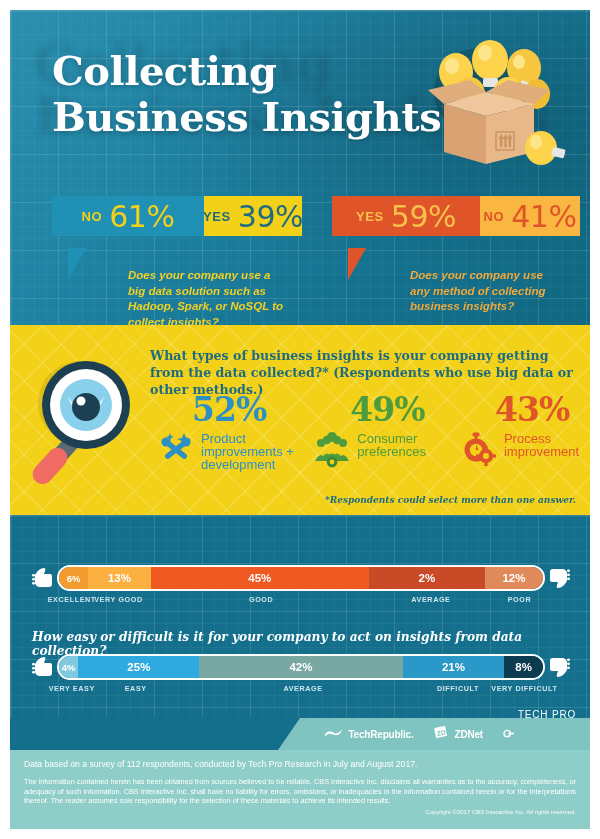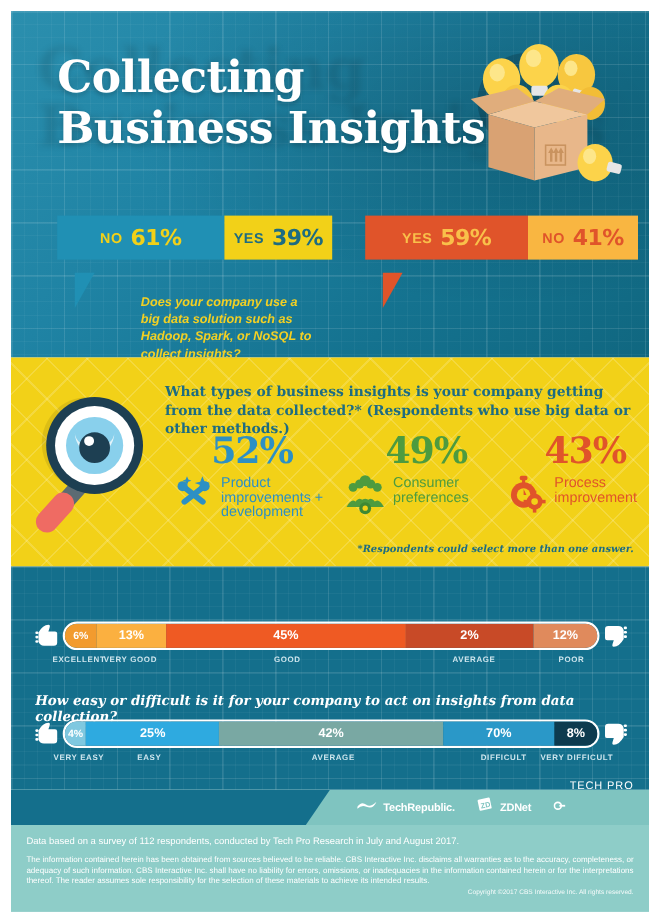--- a/index.html
+++ b/index.html
@@ -68,21 +68,21 @@
   
   .bulb-box { position: absolute; right: 22px; top: 22px; width: 160px; height: 150px; }
 
   
   .bubble { position: absolute; display: flex; height: 52px; }
   .bubble-seg {
     display: flex; align-items: center; justify-content: center;
     gap: 7px; height: 40px; padding: 0 4px;
   }
   .seg-word { font-weight: bold; font-size: 13px; letter-spacing: 0.6px; }
-  .seg-pct  { font-weight: bold; font-size: 20px; letter-spacing: -0.5px; font-family: "DejaVu Sans", sans-serif; text-align: right; }
+  .seg-pct  { font-weight: normal; font-size: 30px; letter-spacing: -0.5px; font-family: "DejaVu Sans", sans-serif; text-align: right; }
 
   .bubble-left  { left: 42px;  top: 186px; }
   .bubble-right { left: 322px; top: 186px; }
 
   .tail { position: absolute; width: 0; height: 0; }
 
   .caption {
     position: absolute;
     font-style: italic;
     font-size: 11.5px;
@@ -318,20 +318,23 @@
         <span class="seg-word" style="color:#e0542a;">NO</span>
         <span class="seg-pct" style="color:#e0542a;">41%</span>
       </div>
     </div>
     <div class="tail" style="left:338px; top:238px; border-left:18px solid #e0542a; border-bottom:32px solid transparent;"></div>
 
     <div class="caption cap-left">Does your company use a
 big data solution such as
 Hadoop, Spark, or NoSQL to
 collect insights?</div>
+    <div class="caption cap-right">Does your company use
+any method of collecting
+business insights?</div>
   </div>
 
   <div class="yellow">
     <div class="hatch"></div>
 
     <div class="magnifier">
       <svg viewBox="0 0 120 140" width="120" height="140">
         <g opacity="0.09">
             <circle cx="52" cy="50" r="42" fill="#000"></circle>
           </g>
@@ -480,21 +483,21 @@
             <rect x="0" y="8" width="3" height="2.4" rx="1.2"></rect>
             <rect x="0" y="12" width="3" height="2.4" rx="1.2"></rect>
             <rect x="0" y="16" width="3" height="2.4" rx="1.2"></rect>
           </g>
         </svg>
       </span>
       <div class="bar">
         <div class="bar-seg small" style="background:#7fc8e0; width:4%;">4%</div>
         <div class="bar-seg" style="background:#2eaae0; width:25%;">25%</div>
         <div class="bar-seg" style="background:#79a8a3; width:42%;">42%</div>
-        <div class="bar-seg" style="background:#2a98c8; width:21%;">70%</div>
+        <div class="bar-seg" style="background:#2a98c8; width:21%;">21%</div>
         <div class="bar-seg" style="background:#0d3b4f; width:8%;">8%</div>
       </div>
       <span class="hand right">
         <svg viewBox="0 0 22 24" width="22" height="24">
           <g fill="#ffffff">
             <path d="M19 15 q-4 7-9 7 q-2 0-1-3 l1-3 h-6 q-2 0-2-2 v-8 q0-3 3-3 h9 q4 0 5 4 z"></path>
             <rect x="19" y="3.6" width="3" height="2.4" rx="1.2"></rect>
             <rect x="19" y="7.6" width="3" height="2.4" rx="1.2"></rect>
             <rect x="19" y="11.6" width="3" height="2.4" rx="1.2"></rect>
           </g>

